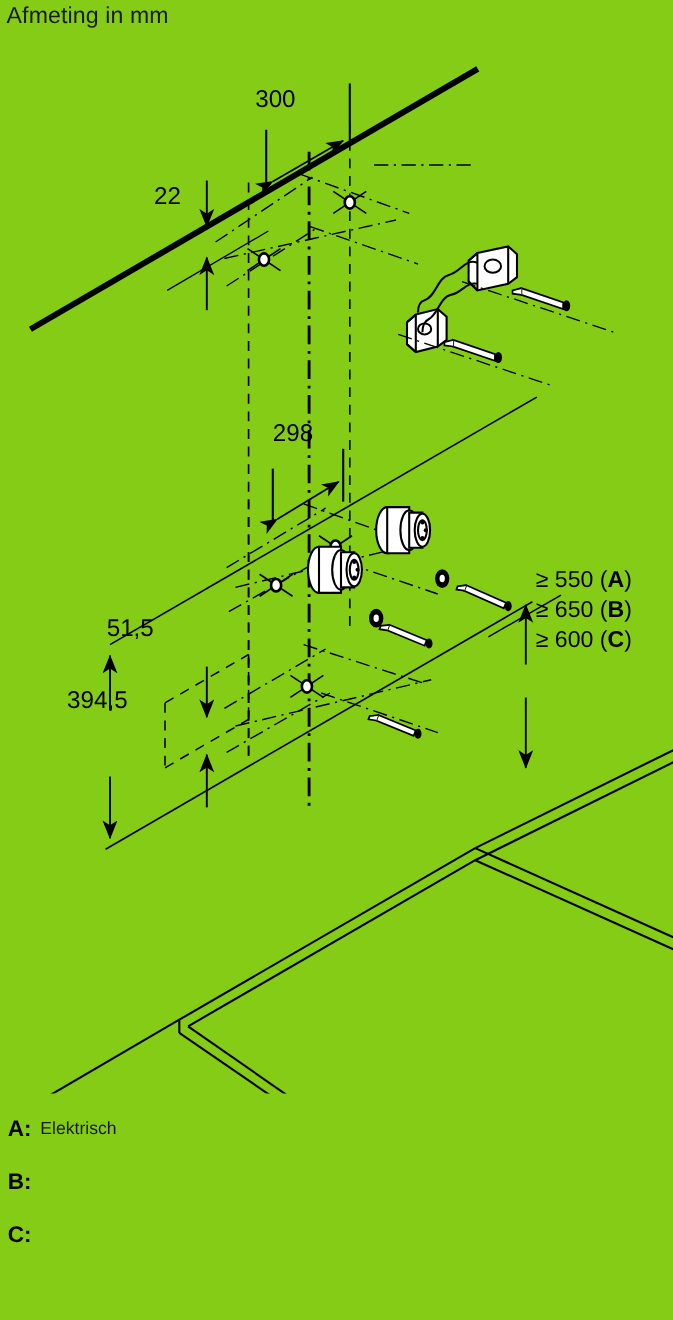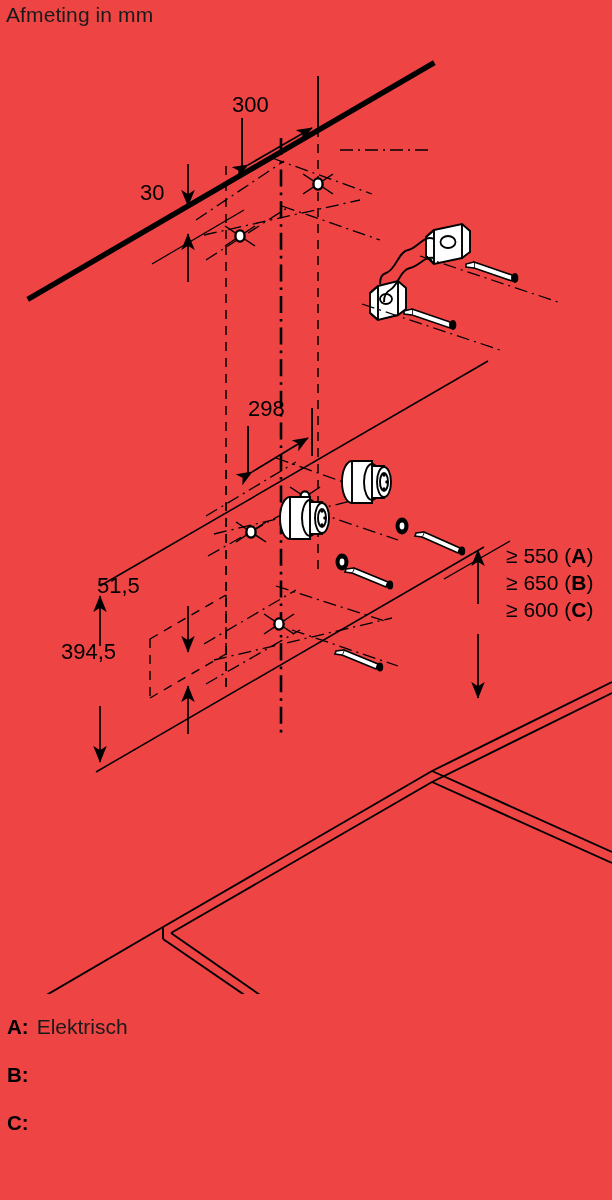--- a/index.html
+++ b/index.html
@@ -14,21 +14,21 @@
     height: 1200px;
     position: relative;
     font-family: "Liberation Sans", sans-serif;
     color: #000000;
     overflow: hidden;
   }
   #page {
     position: relative;
     width: 612px;
     height: 1200px;
-    background: #ef4444;
+    background: #84cc16;
   }
   
   .title {
     position: absolute;
     left: 6px;
     top: 2px;
     font-size: 21px;
     line-height: 26px;
     letter-spacing: 0.1px;
     color: #1a1a1a;
@@ -60,49 +60,47 @@
   }
   .legend-key {
     font-size: 20.5px;
     font-weight: bold;
     line-height: 26px;
     flex: 0 0 auto;
     margin-right: 8px;
     color: #000;
   }
   .legend-text {
-    font-size: 21px;
+    font-size: 16px;
     line-height: 26px;
     color: #1a1a1a;
     white-space: pre-line;
   }
   
   #clearance {
     position: absolute;
     left: 487px;
-    top: 542px;
+    top: 514px;
     line-height: 27px;
     white-space: nowrap;
-    margin-left: 19px;
   }
   .clearance-line {
     font-size: 21px;
     color: #000;
     white-space: nowrap;
   }
   .clearance-line b { font-weight: bold; }
 
   
   .dim-label {
     position: absolute;
     font-size: 22px;
     color: #000;
     white-space: nowrap;
     line-height: 1;
-    margin-top: 15px;
   }
   .d300 { left: 232px; top: 79px; }
   .d45  { left: 140px; top: 167px; }
   .d209 { left: 248px; top: 383px; }
   .d515 { left: 97px;  top: 560px; }
   .d3945{ left: 61px;  top: 626px; }
 </style>
 </head>
 <body>
 
@@ -322,21 +320,21 @@
 
         <path d="M163,893 L38,966"></path>
         <path d="M171,899 L316,1000"></path>
         <path d="M163,905 L310,1006"></path>
         <path d="M163,893 L163,905"></path>
       </g>
     </svg>
   </div>
 
   <div class="dim-label d300">300</div>
-  <div class="dim-label d45">30</div>
+  <div class="dim-label d45">22</div>
   <div class="dim-label d209">298</div>
   <div class="dim-label d515">51,5</div>
   <div class="dim-label d3945">394,5</div>
 
   <div id="clearance">
     <div class="clearance-line">
       <span>≥</span>
       <span>550</span>
       (<b>A</b>)
     </div>

